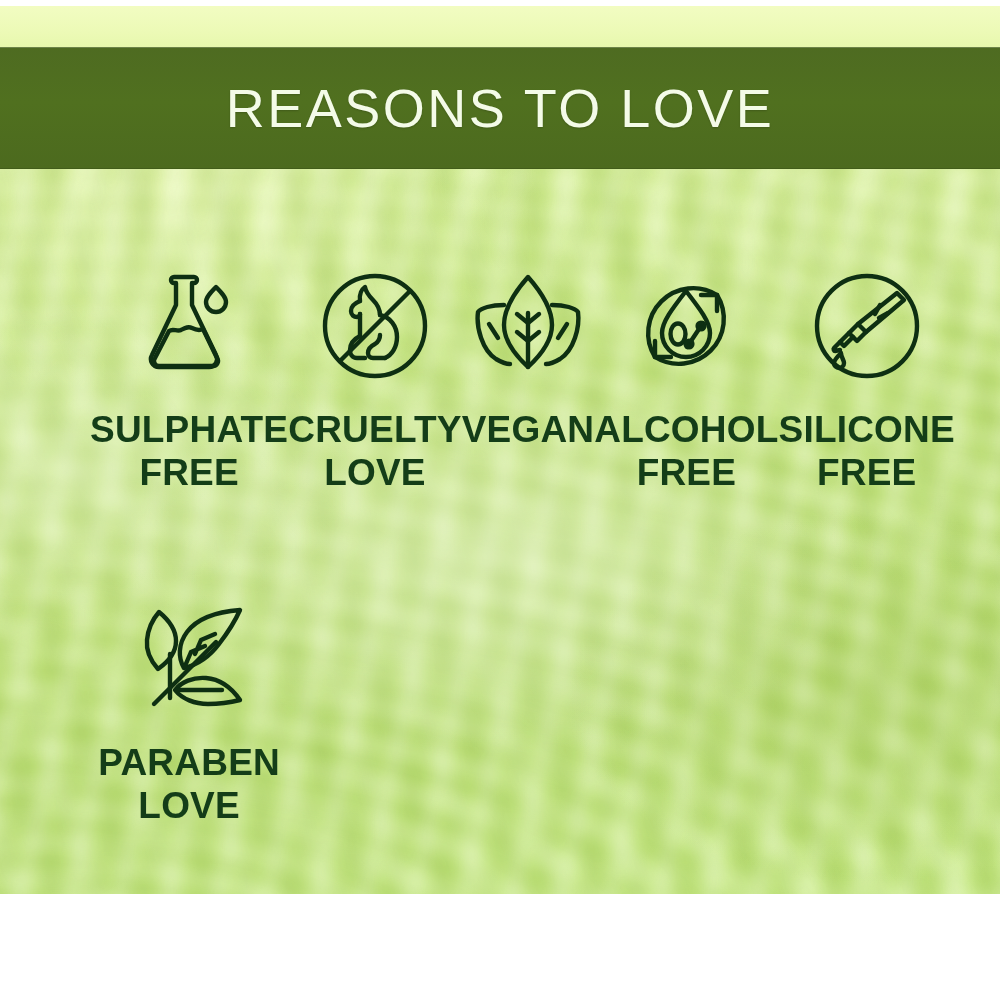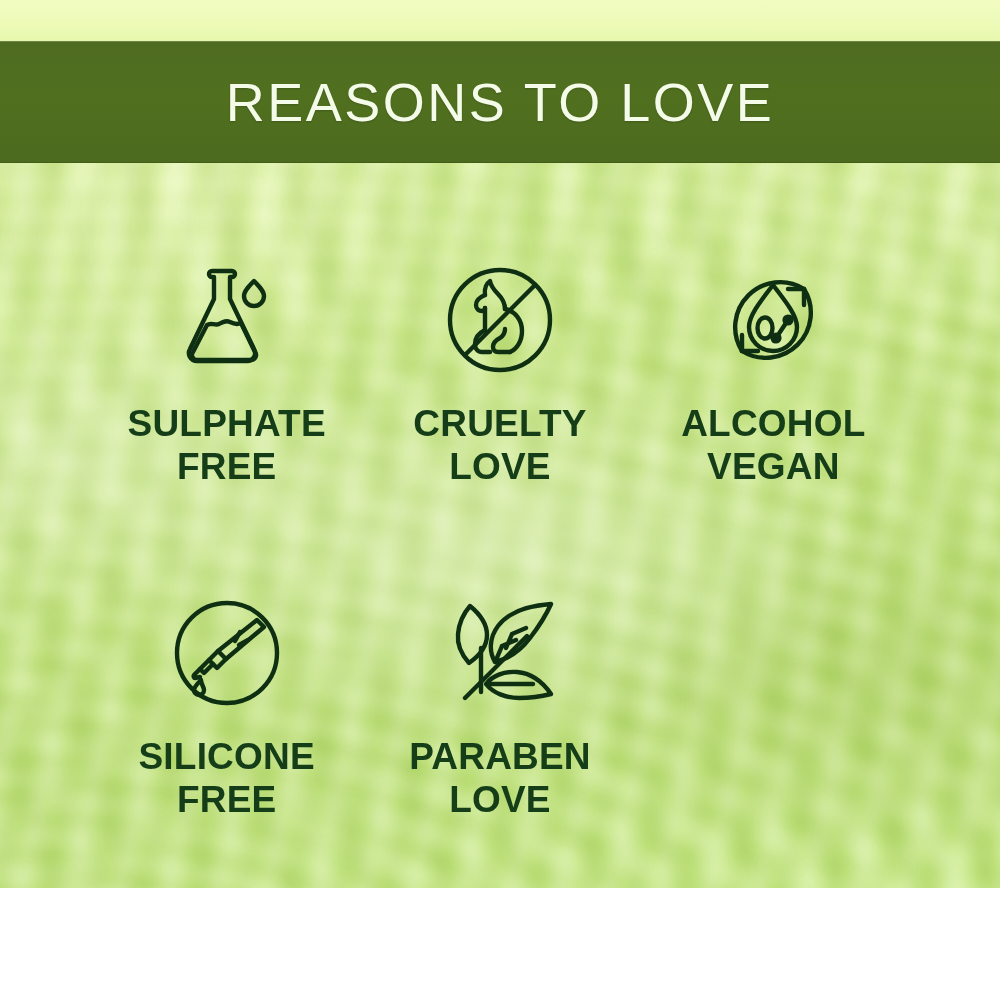--- a/index.html
+++ b/index.html
@@ -12,20 +12,21 @@
     overflow: hidden;
     font-family: "Liberation Sans", sans-serif;
   }
 
   #poster {
     position: relative;
     width: 1000px;
     height: 888px;
     overflow: hidden;
     background: #fef9c3;
+    margin-top: 6px;
   }
 
   
   .bg-base {
     position: absolute;
     inset: 0;
     background:
       radial-gradient(ellipse 60% 45% at 18% 18%, #e9fbb0 0%, rgba(233,251,176,0) 60%),
       radial-gradient(ellipse 70% 50% at 85% 10%, #e2f8a4 0%, rgba(226,248,164,0) 65%),
       linear-gradient(170deg, #ddf79a 0%, #d3f18d 25%, #c9ea7f 55%, #c2e678 75%, #cbef84 100%);
@@ -105,21 +106,21 @@
     text-shadow: 0 1px 2px rgba(0,0,0,.18);
   }
 
   
   .grid {
     position: absolute;
     left: 90px;
     top: 255px;
     width: 820px;
     display: grid;
-    grid-template-columns: repeat(3, 1fr);
+    grid-template-columns: repeat(5, 1fr);
     grid-row-gap: 100px;
   }
   .cell {
     display: flex;
     flex-direction: column;
     align-items: center;
   }
   .icon-wrap {
     width: 130px;
     height: 130px;
@@ -182,37 +183,52 @@
           <path d="M50 53 v22"></path>
           <path d="M70 54 c10 2 17 11 17 22 c0 10 -5 18 -12 21"></path>
           <path d="M75 97 h-12 c-3 0 -5 -2 -5 -5 c0 -4 3 -7 7 -9 c3 -2 5 -5 5 -9"></path>
           <path d="M50 75 c-6 3 -10 8 -10 14 c0 4 2 8 7 8 h8"></path>
         </svg>
       </div>
       <div class="cell-label">CRUELTY
 LOVE</div>
     </div>
 
+    <div class="cell">
+      <div class="icon-wrap">
+        <svg viewBox="0 0 130 130" fill="none" stroke="#0E2F12" stroke-width="4.4" stroke-linecap="round" stroke-linejoin="round">
+          <path d="M65 16 c16 18 24 34 24 48 c0 16 -11 30 -24 42 c-13 -12 -24 -26 -24 -42 c0 -14 8 -30 24 -48 z"></path>
+          <path d="M65 52 v54"></path>
+          <path d="M65 62 l-11 -9 M65 62 l11 -9"></path>
+          <path d="M65 80 l-11 -9 M65 80 l11 -9"></path>
+          <path d="M41 44 c-13 0 -23 3 -26 7 c-2 15 4 38 18 47 c5 3 10 5 14 5"></path>
+          <path d="M26 63 l9 14"></path>
+          <path d="M89 44 c13 0 23 3 26 7 c2 15 -4 38 -18 47 c-5 3 -10 5 -14 5"></path>
+          <path d="M104 63 l-9 14"></path>
+        </svg>
+      </div>
+      <div class="cell-label">VEGAN</div>
+    </div>
 
     <div class="cell">
       <div class="icon-wrap">
         <svg viewBox="0 0 130 130" fill="none" stroke="#0E2F12" stroke-width="4.4" stroke-linecap="round" stroke-linejoin="round">
           <path d="M96 34 a45 45 0 0 1 -62 62"></path>
           <path d="M34 96 a45 45 0 0 1 62 -62"></path>
           <path d="M96 34 v16 M96 34 h-16"></path>
           <path d="M34 96 v-16 M34 96 h16"></path>
           <path d="M65 30 c14 18 24 31 24 42 a24 24 0 0 1 -48 0 c0 -11 10 -24 24 -42 z"></path>
           <ellipse cx="57" cy="73" rx="7.5" ry="10.5"></ellipse>
           <line x1="82" y1="62" x2="66" y2="86"></line>
           <circle cx="80" cy="65" r="3.4"></circle>
           <circle cx="68" cy="83" r="3.4"></circle>
         </svg>
       </div>
       <div class="cell-label">ALCOHOL
-VEGAN</div>
+FREE</div>
     </div>
 
     <div class="cell">
       <div class="icon-wrap">
         <svg viewBox="0 0 130 130" fill="none" stroke="#0E2F12" stroke-width="4.4" stroke-linecap="round" stroke-linejoin="round">
           <circle cx="65" cy="65" r="50"></circle>
           <path d="M95 32 l7 7 -38 32 -8 -8 z"></path>
           <path d="M56 63 l-9 9 8 8 9 -9"></path>
           <path d="M47 72 l-9 9 4 4 9 -9"></path>
           <path d="M38 81 l-6 6 c-1 1 0 3 1 3 l5 -1"></path>

